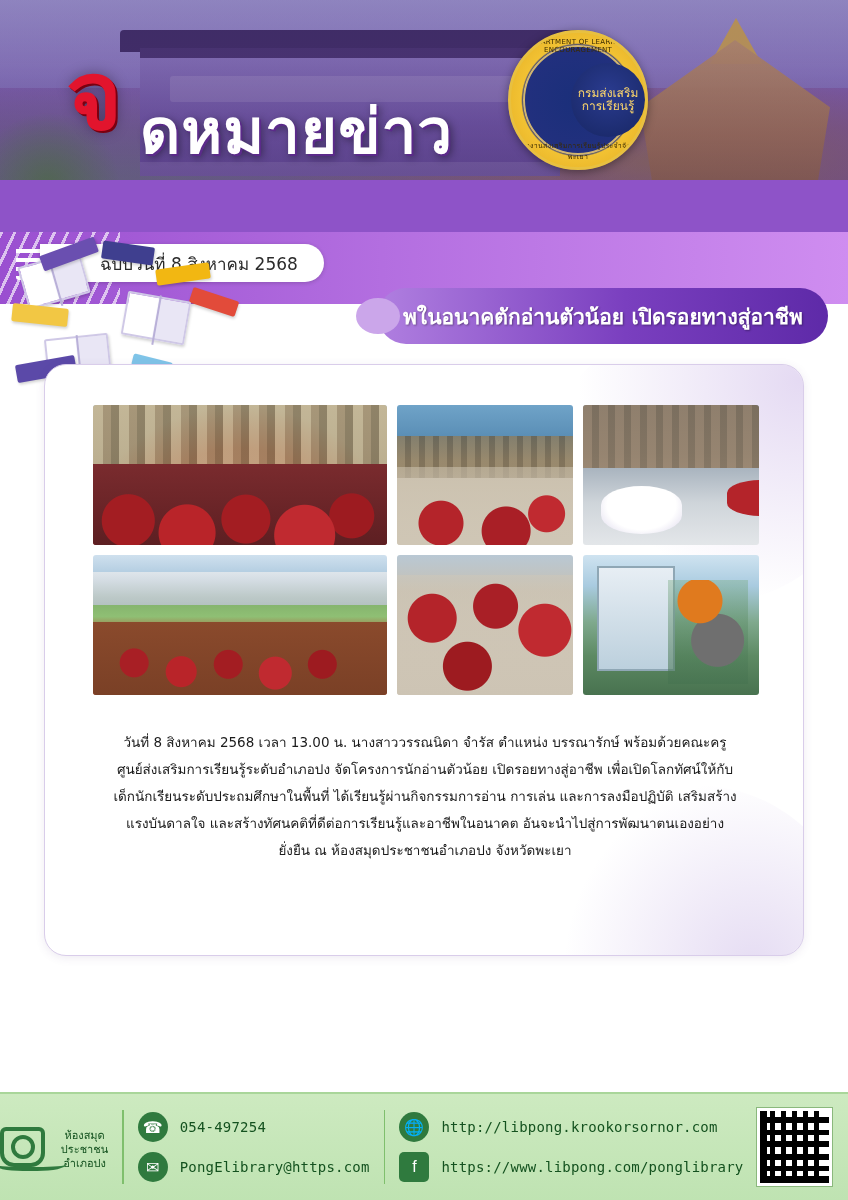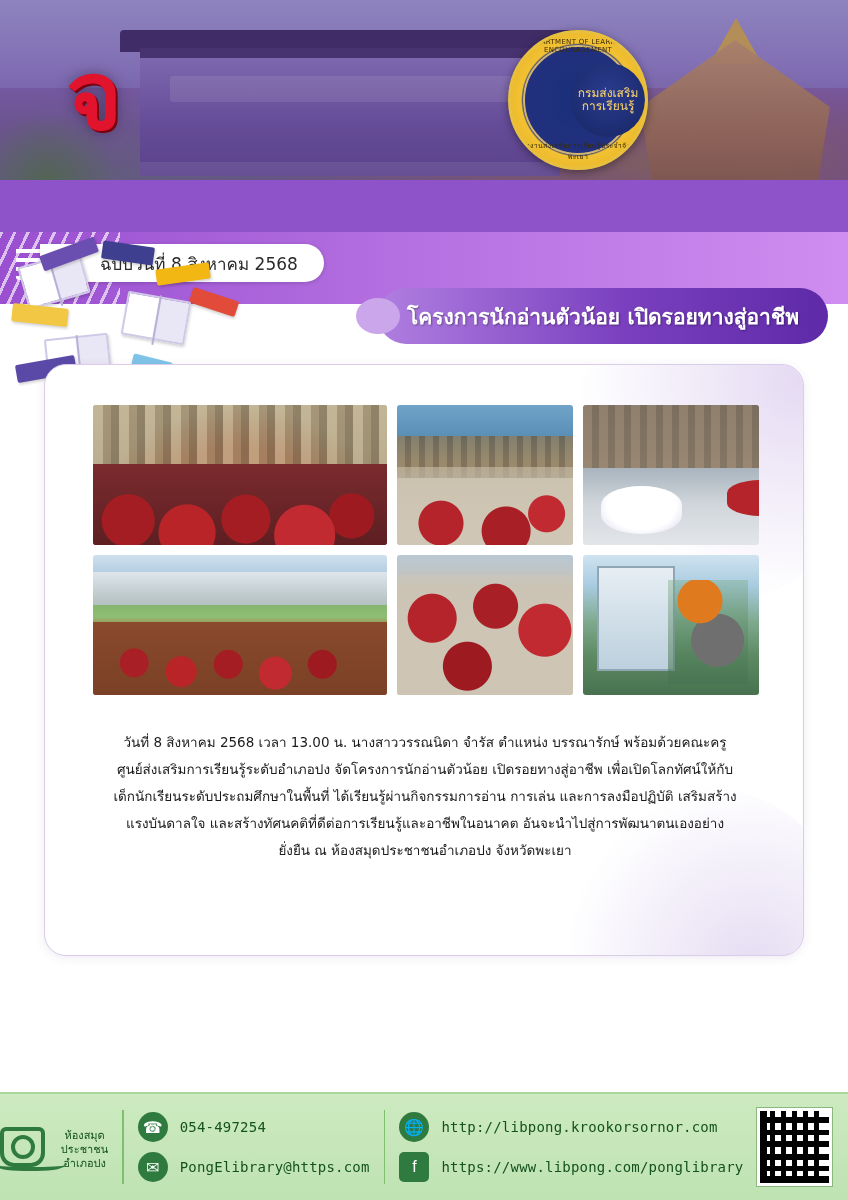--- a/index.html
+++ b/index.html
@@ -355,20 +355,21 @@
     <div class="hdr-sky"></div>
     <div class="hdr-roof"></div>
     <div class="hdr-building"></div>
     <div class="hdr-spire"></div>
     <div class="hdr-temple"></div>
     <div class="hdr-tree"></div>
     <div class="hdr-veil"></div>
   </div>
 
   <div class="hdr-bigchar">จ</div>
+  <div class="hdr-title">ดหมายข่าว</div>
   <div class="hdr-sub">ห้องสมุดประชาชนอำเภอปง</div>
 
   <div class="hdr-seal">
     <div class="seal-ring"></div>
     <div class="seal-txt-top">DEPARTMENT OF LEARNING ENCOURAGEMENT</div>
     <div class="seal-core">กรมส่งเสริมการเรียนรู้</div>
     <div class="seal-txt-bottom">สำนักงานส่งเสริมการเรียนรู้ประจำจังหวัดพะเยา</div>
   </div>
   <div class="hdr-wave"></div>
 </div>
@@ -388,21 +389,21 @@
     <div class="bk" style="left:96px; top:4px; width:52px; height:18px; background:#3f3f8f; transform:rotate(8deg);"></div>
     <div class="bk" style="left:150px; top:26px; width:54px; height:16px; background:#f2b712; transform:rotate(-8deg);"></div>
     <div class="bk" style="left:184px; top:54px; width:48px; height:16px; background:#e24b3a; transform:rotate(18deg);"></div>
     <div class="bk open" style="left:118px; top:56px; transform:rotate(10deg);"></div>
     <div class="bk" style="left:6px; top:66px; width:56px; height:18px; background:#f2c744; transform:rotate(6deg);"></div>
     <div class="bk open" style="left:40px; top:96px; transform:rotate(-6deg);"></div>
     <div class="bk" style="left:10px; top:120px; width:60px; height:18px; background:#5b49a8; transform:rotate(-10deg);"></div>
     <div class="bk" style="left:126px; top:118px; width:40px; height:12px; background:#7fc4e8; transform:rotate(14deg);"></div>
   </div>
 
-  <div class="headline-pill">โครงการนักอ่านตัวน้อย เปิดรอยทางสู่อาชีพ</div>
+  <div class="headline-pill">พในอนาคตักอ่านตัวน้อย เปิดรอยทางสู่อาชีพ</div>
 
   <div class="card">
     <div class="swoosh"></div>
     <div class="swoosh2"></div>
 
     <div class="photo-grid">
       <div class="ph ph1"></div>
       <div class="ph ph2"></div>
       <div class="ph ph3"></div>
       <div class="ph ph4"></div>

